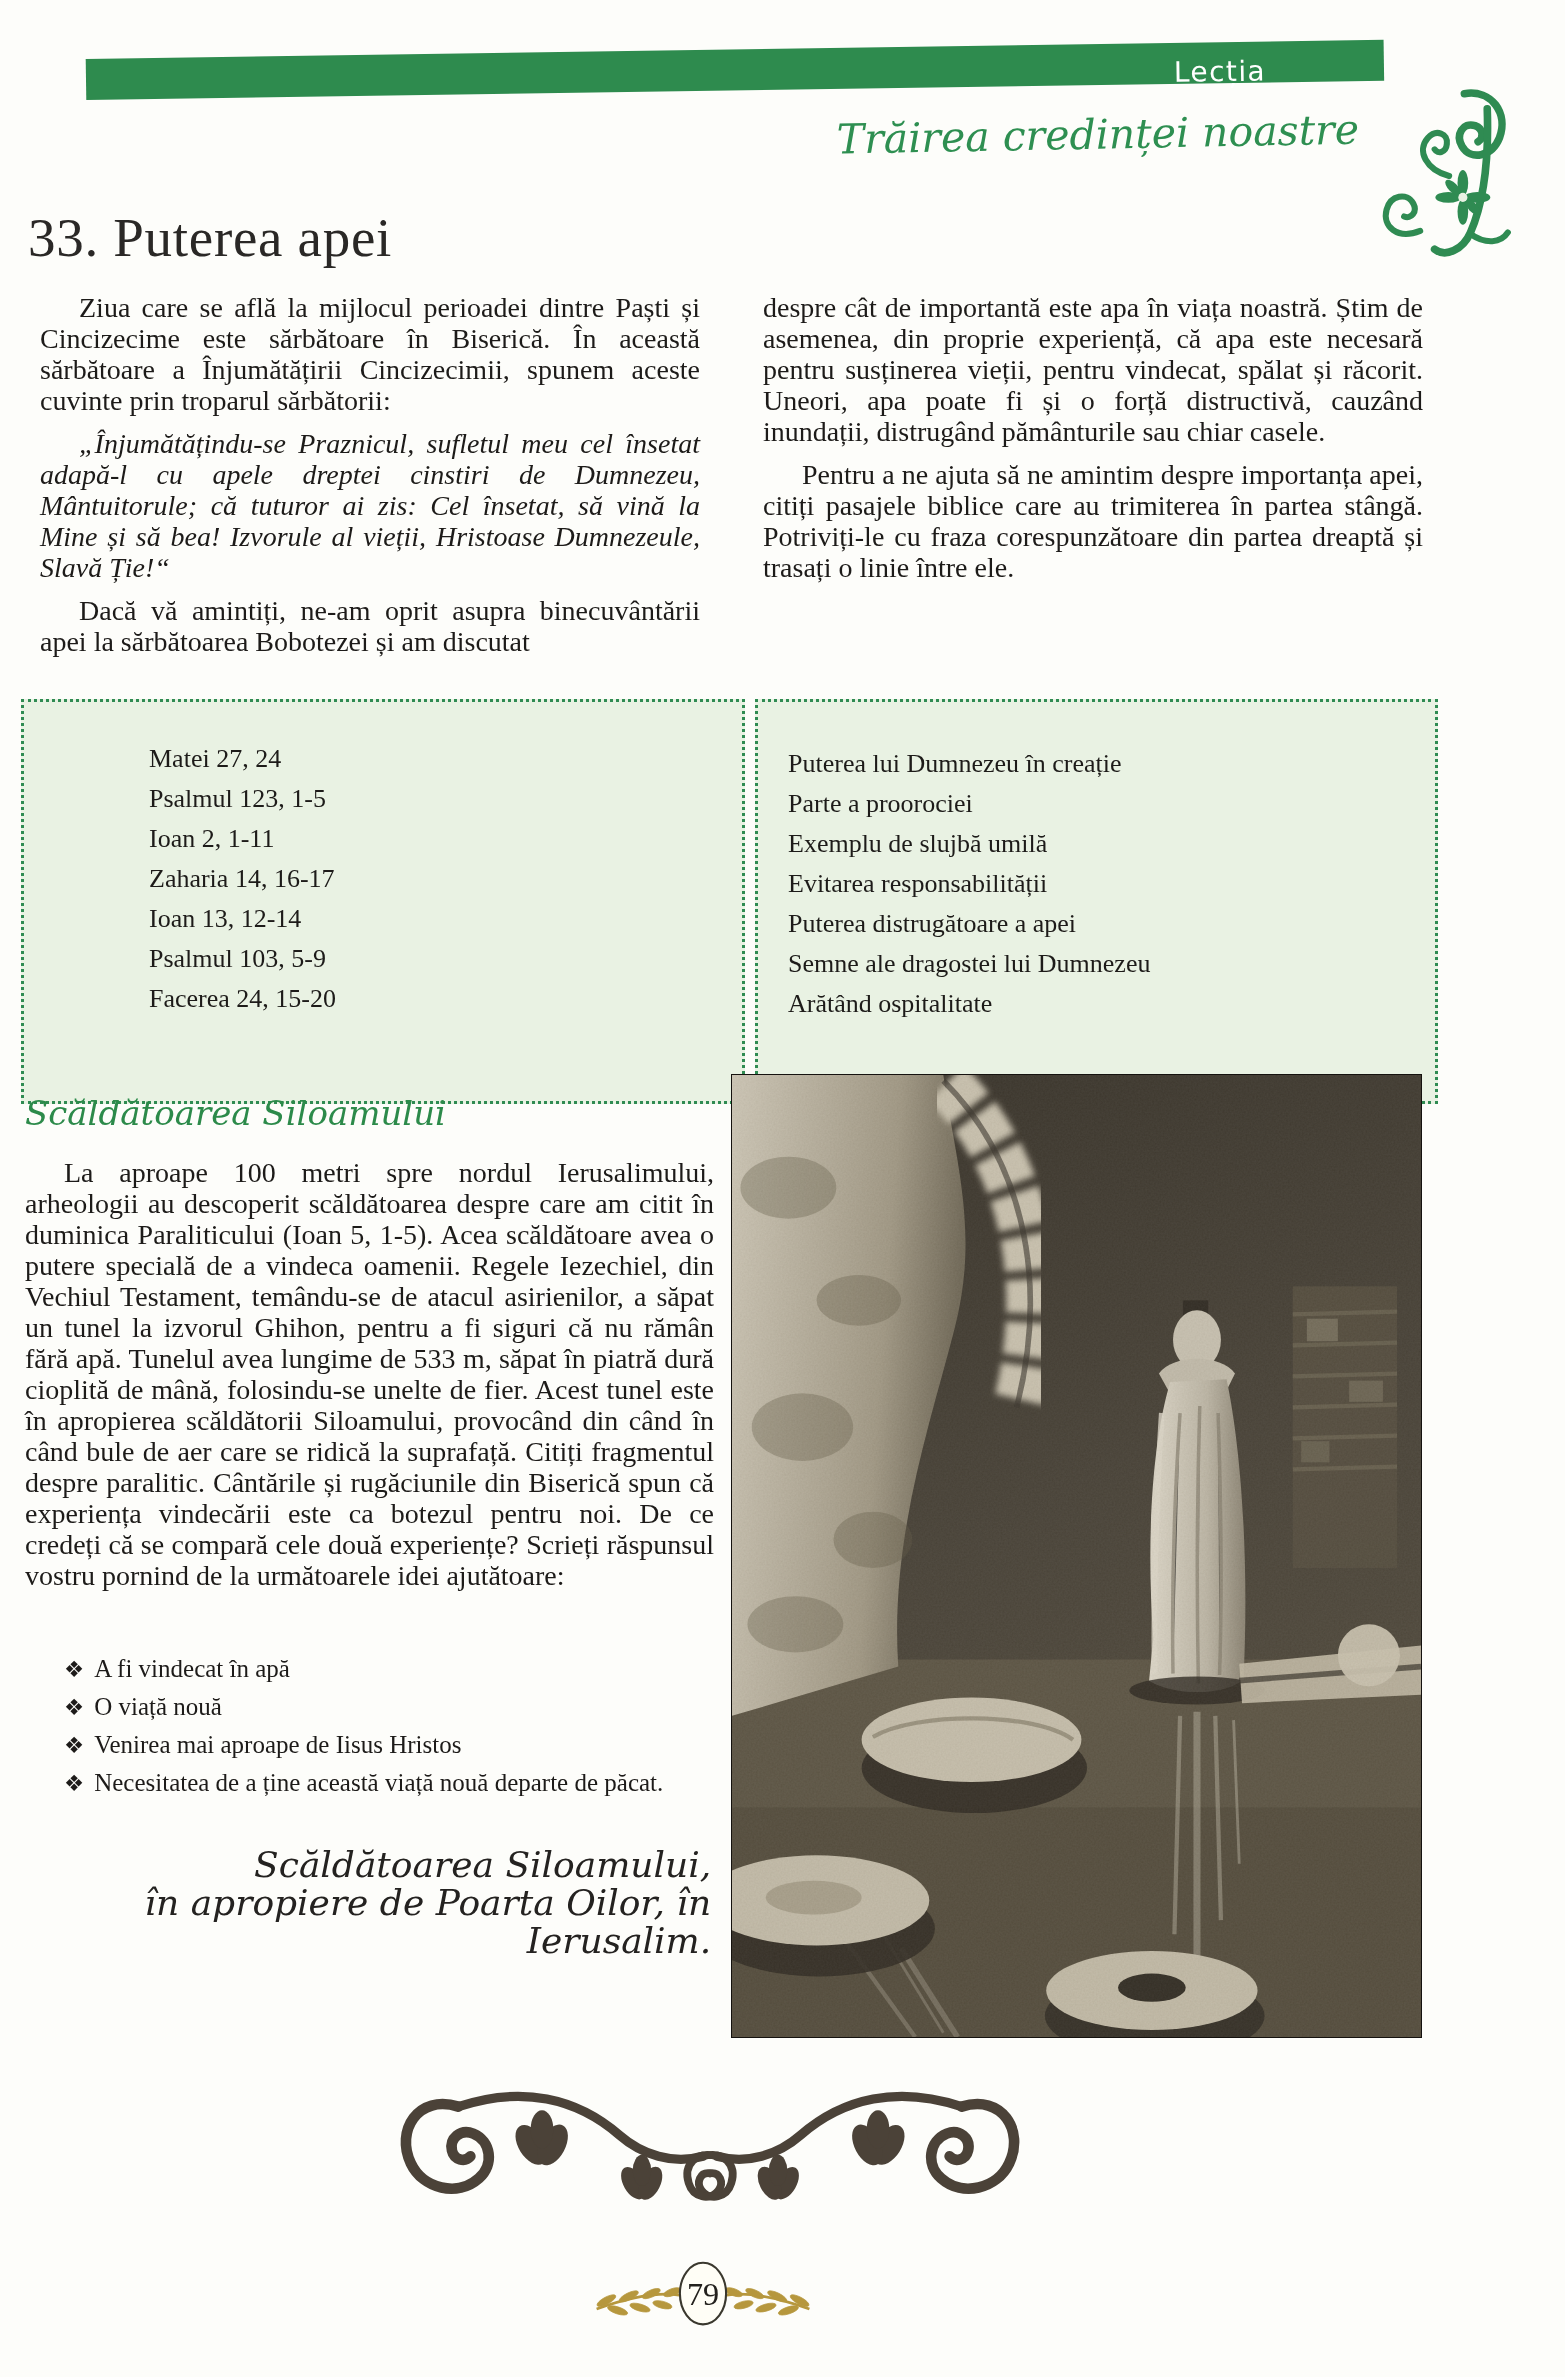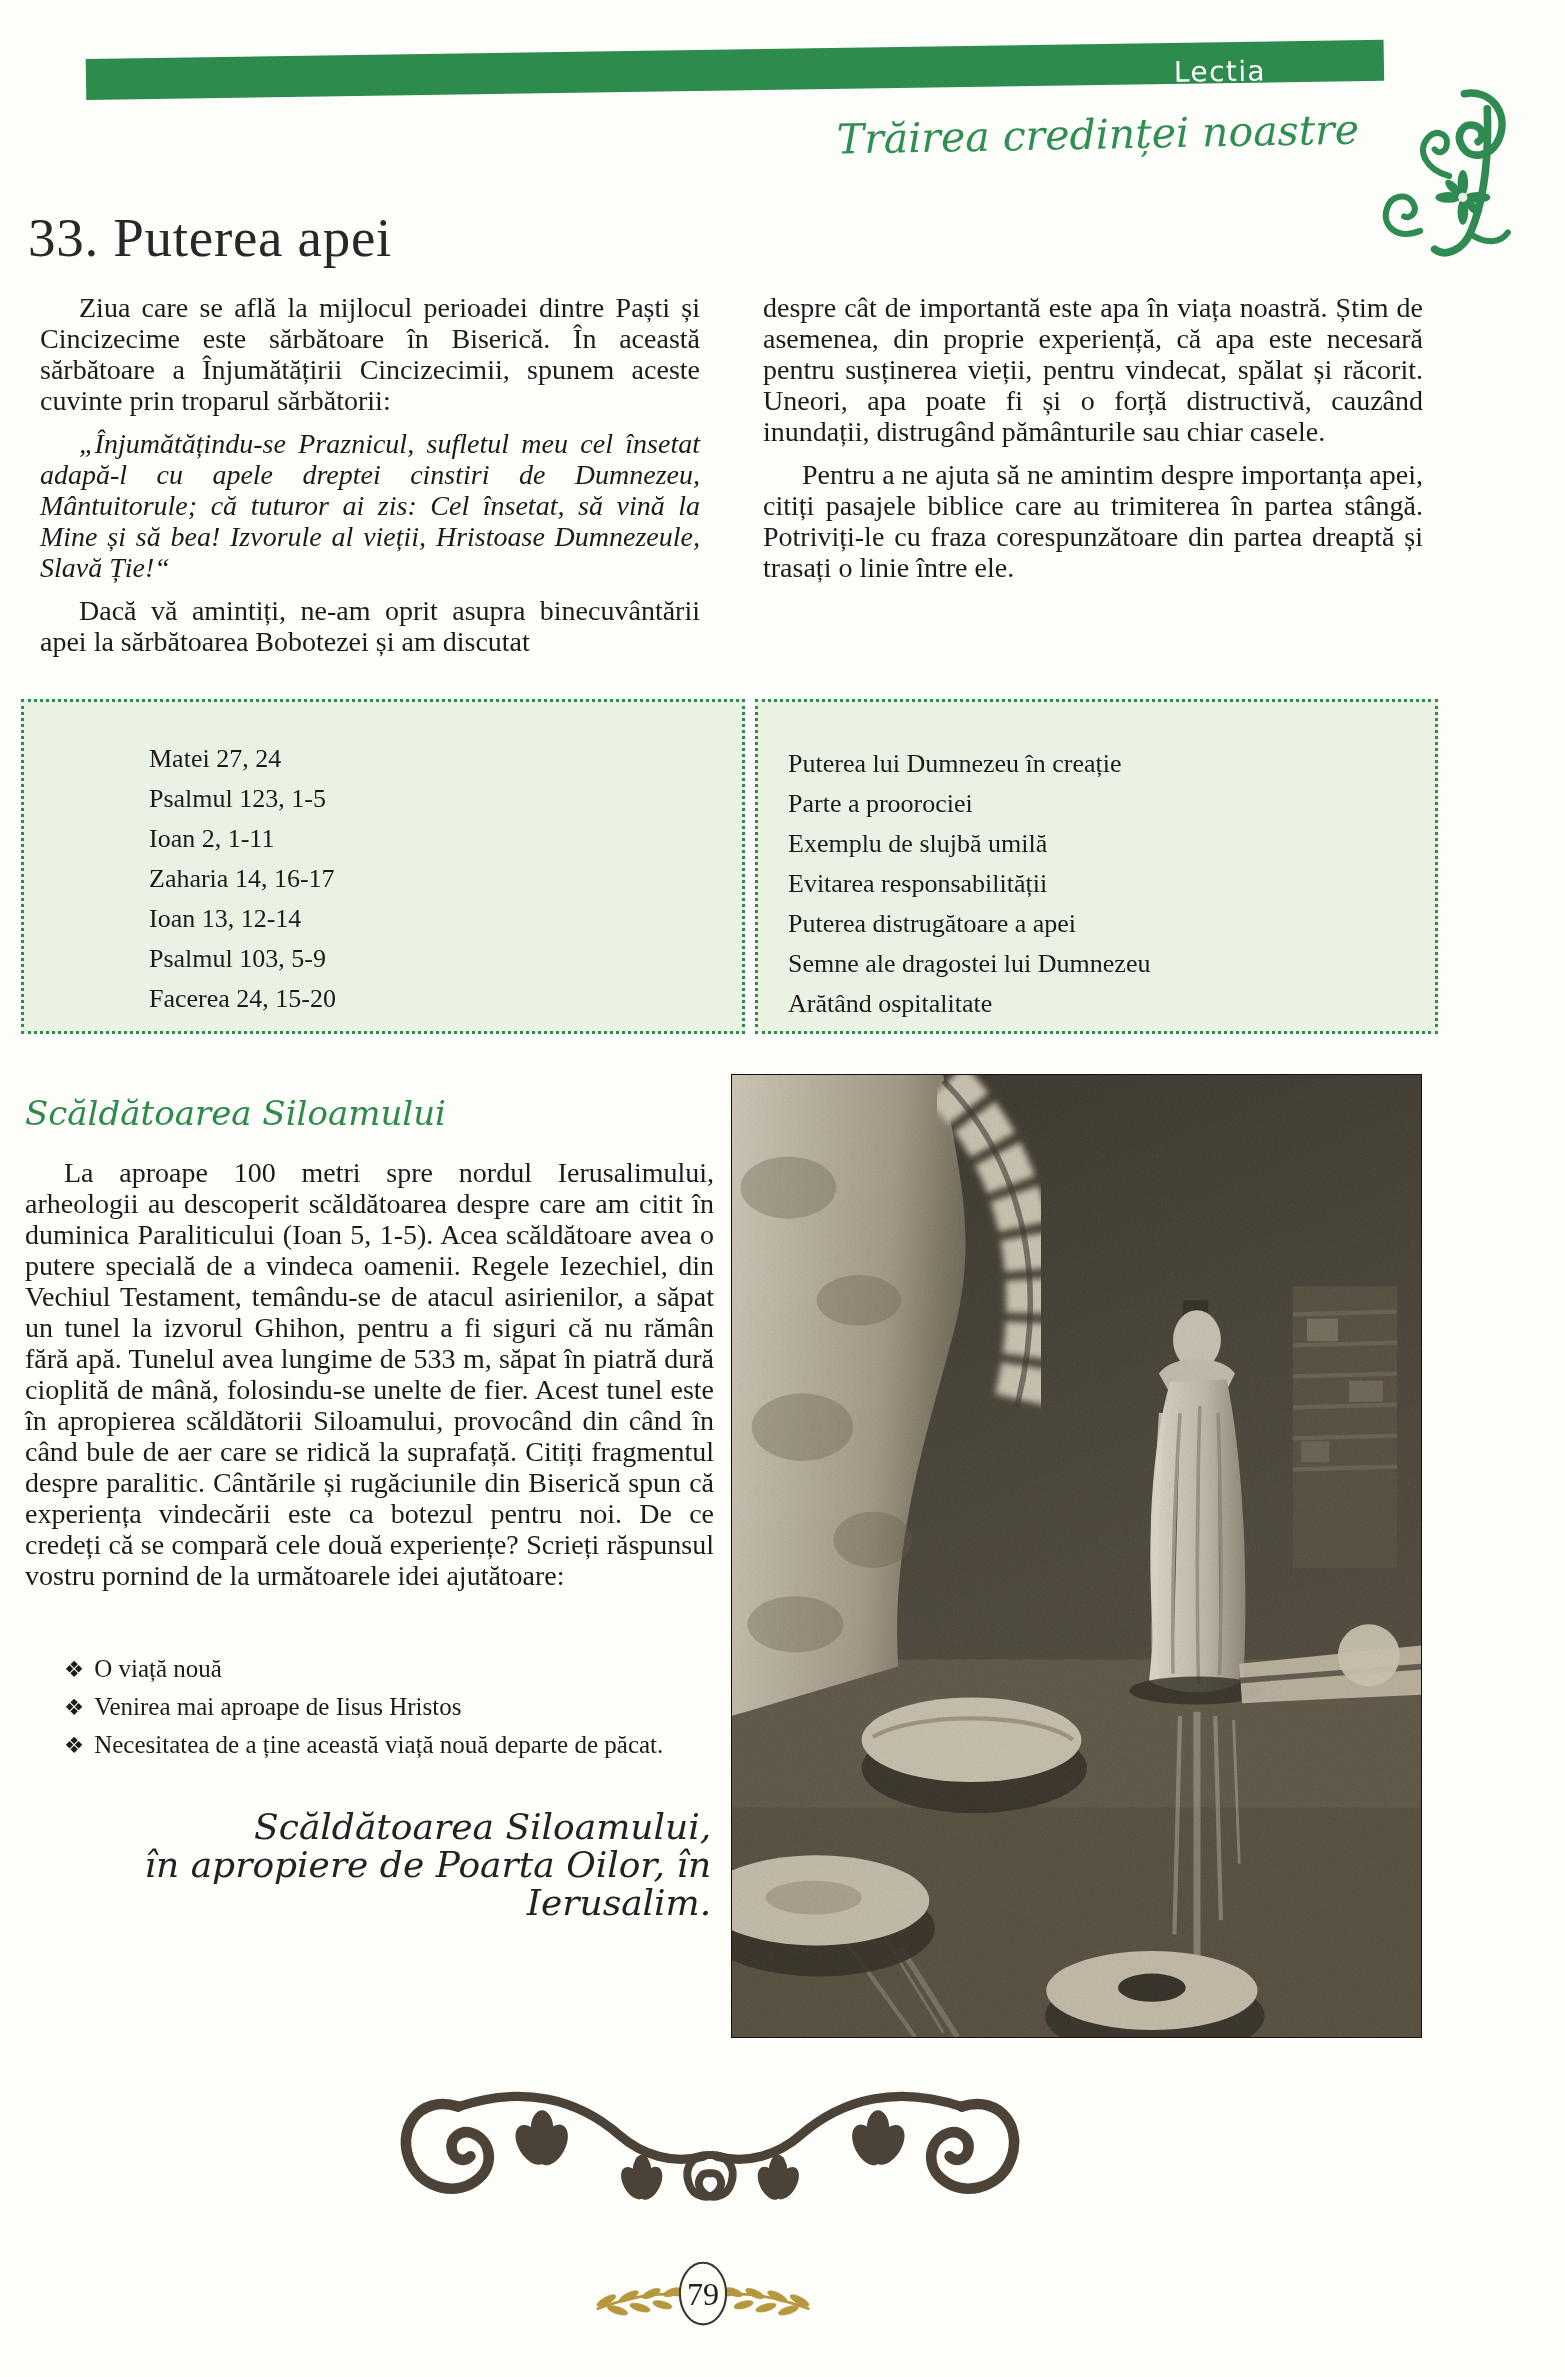--- a/index.html
+++ b/index.html
@@ -49,21 +49,21 @@
   .intro .col{width:684px;}
   .intro p{
     margin:12px;
     font-size:28px;line-height:31px;
     text-align:justify;
   }
   .indent{text-indent:39px;}
   .troparion{font-style:italic;}
   
   .match-box{
-    position:absolute;top:699px;height:335px;
+    position:absolute;top:699px;height:405px;
     background:#e9f2e3;
     border:3.5px dotted #2f8b52;
     box-sizing:border-box;
   }
   .box-left{left:21px;width:724px;}
   .box-right{left:755px;width:683px;}
   .match-box ul{
     list-style:none;margin:0;
     font-size:26px;line-height:40px;
   }
@@ -175,20 +175,21 @@
       <li>Puterea distrugătoare a apei</li>
       <li>Semne ale dragostei lui Dumnezeu</li>
       <li>Arătând ospitalitate</li>
     </ul>
   </div>
 
   <div class="section-col">
     <h2 class="section-heading">Scăldătoarea Siloamului</h2>
     <p class="section-body indent">La aproape 100 metri spre nordul Ierusalimului, arheologii au descoperit scăldătoarea despre care am citit în duminica Paraliticului (Ioan 5, 1-5). Acea scăldătoare avea o putere specială de a vindeca oamenii. Regele Iezechiel, din Vechiul Testament, temându-se de atacul asirienilor, a săpat un tunel la izvorul Ghihon, pentru a fi siguri că nu rămân fără apă. Tunelul avea lungime de 533 m, săpat în piatră dură cioplită de mână, folosindu-se unelte de fier. Acest tunel este în apropierea scăldătorii Siloamului, provocând din când în când bule de aer care se ridică la suprafață. Citiți fragmentul despre paralitic. Cântările și rugăciunile din Biserică spun că experiența vindecării este ca botezul pentru noi. De ce credeți că se compară cele două experiențe? Scrieți răspunsul vostru pornind de la următoarele idei ajutătoare:</p>
     <ul class="helper-list">
+      <li><span class="b-marker">❖</span><span>A fi vindecat în apă</span></li>
       <li><span class="b-marker">❖</span><span>O viață nouă</span></li>
       <li><span class="b-marker">❖</span><span>Venirea mai aproape de Iisus Hristos</span></li>
       <li><span class="b-marker">❖</span><span>Necesitatea de a ține această viață nouă departe de păcat.</span></li>
     </ul>
     <div class="photo-caption">
       <div>Scăldătoarea Siloamului,</div>
       <div>în apropiere de Poarta Oilor, în Ierusalim.</div>
     </div>
   </div>
 

